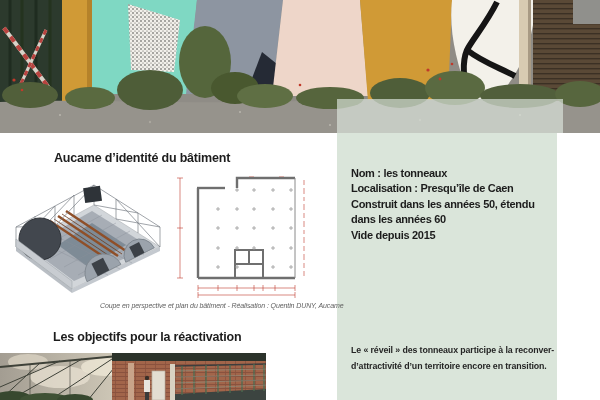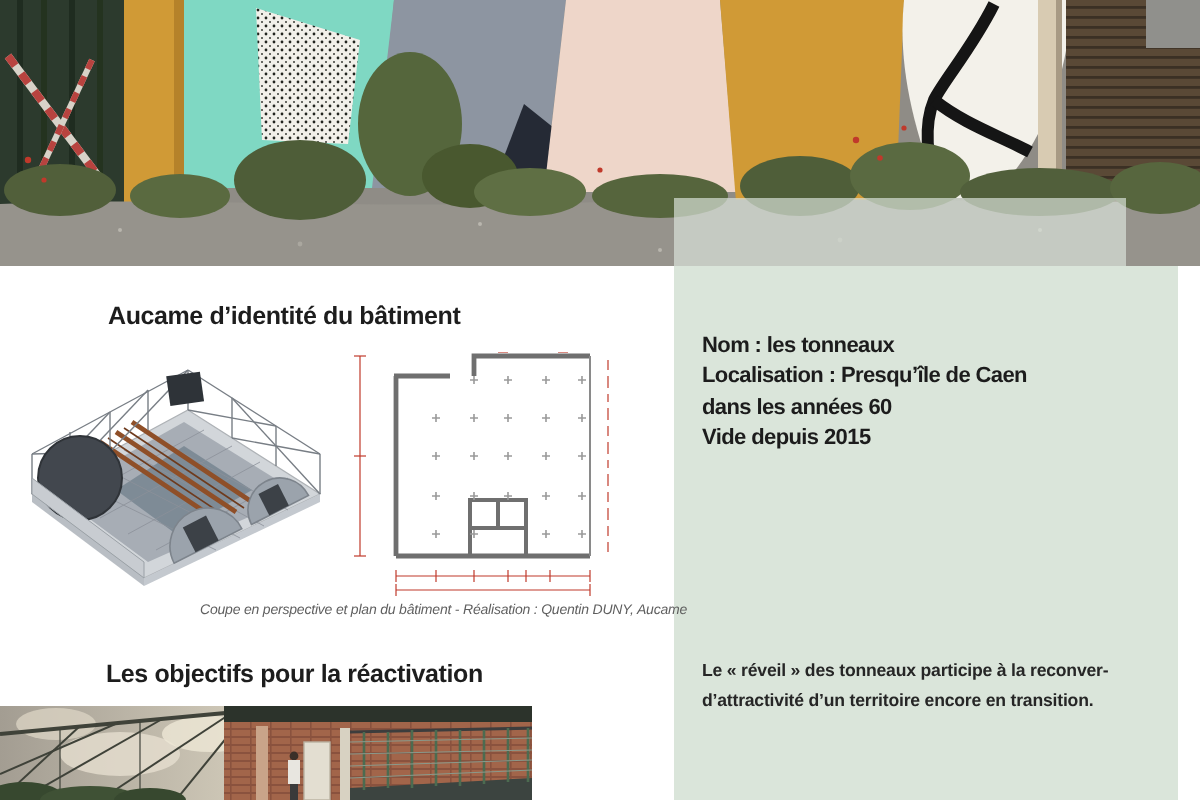--- a/index.html
+++ b/index.html
@@ -5,21 +5,21 @@
   html,body{margin:0;padding:0;background:#ffffff;}
   #canvas{
     position:relative;width:600px;height:400px;overflow:hidden;
     background:#ffffff;font-family:"Liberation Sans",sans-serif;
   }
   .abs{position:absolute;}
   
   #hero{left:0;top:0;width:600px;height:133px;}
   
   #panel-overlay{left:337px;top:99px;width:226px;height:34px;background:rgba(219,229,219,0.68);}
-  #panel-solid{left:337px;top:133px;width:252px;height:267px;background:#dae5da;}
+  #panel-solid{left:337px;top:133px;width:220px;height:267px;background:#dae5da;}
   .panel-inner{padding:33px 10px 0 14px;}
   .info-line{
     font-size:11px;font-weight:bold;color:#1c1c1c;line-height:15.4px;
     letter-spacing:-0.3px;white-space:nowrap;
   }
   .para-block{margin-top:100px;}
   .para-line{
     font-size:8.8px;font-weight:bold;color:#262626;line-height:15.8px;
     letter-spacing:-0.1px;white-space:nowrap;
   }
@@ -122,20 +122,21 @@
       <circle cx="452" cy="64" r="1.3" fill="#c0392b"></circle>
         <circle cx="300" cy="85" r="1.3" fill="#c0392b"></circle>
     </svg>
   </div>
 
   <div class="abs" id="panel-overlay"></div>
   <div class="abs" id="panel-solid">
     <div class="panel-inner">
       <div class="info-line">Nom : les tonneaux</div>
       <div class="info-line">Localisation : Presqu’île de Caen</div>
+      <div class="info-line">Construit dans les années 50, étendu</div>
       <div class="info-line">dans les années 60</div>
       <div class="info-line">Vide depuis 2015</div>
       <div class="para-block">
         <div class="para-line">Le « réveil » des tonneaux participe à la reconver-</div>
         <div class="para-line">d’attractivité d’un territoire encore en transition.</div>
 
       </div>
     </div>
   </div>
 

